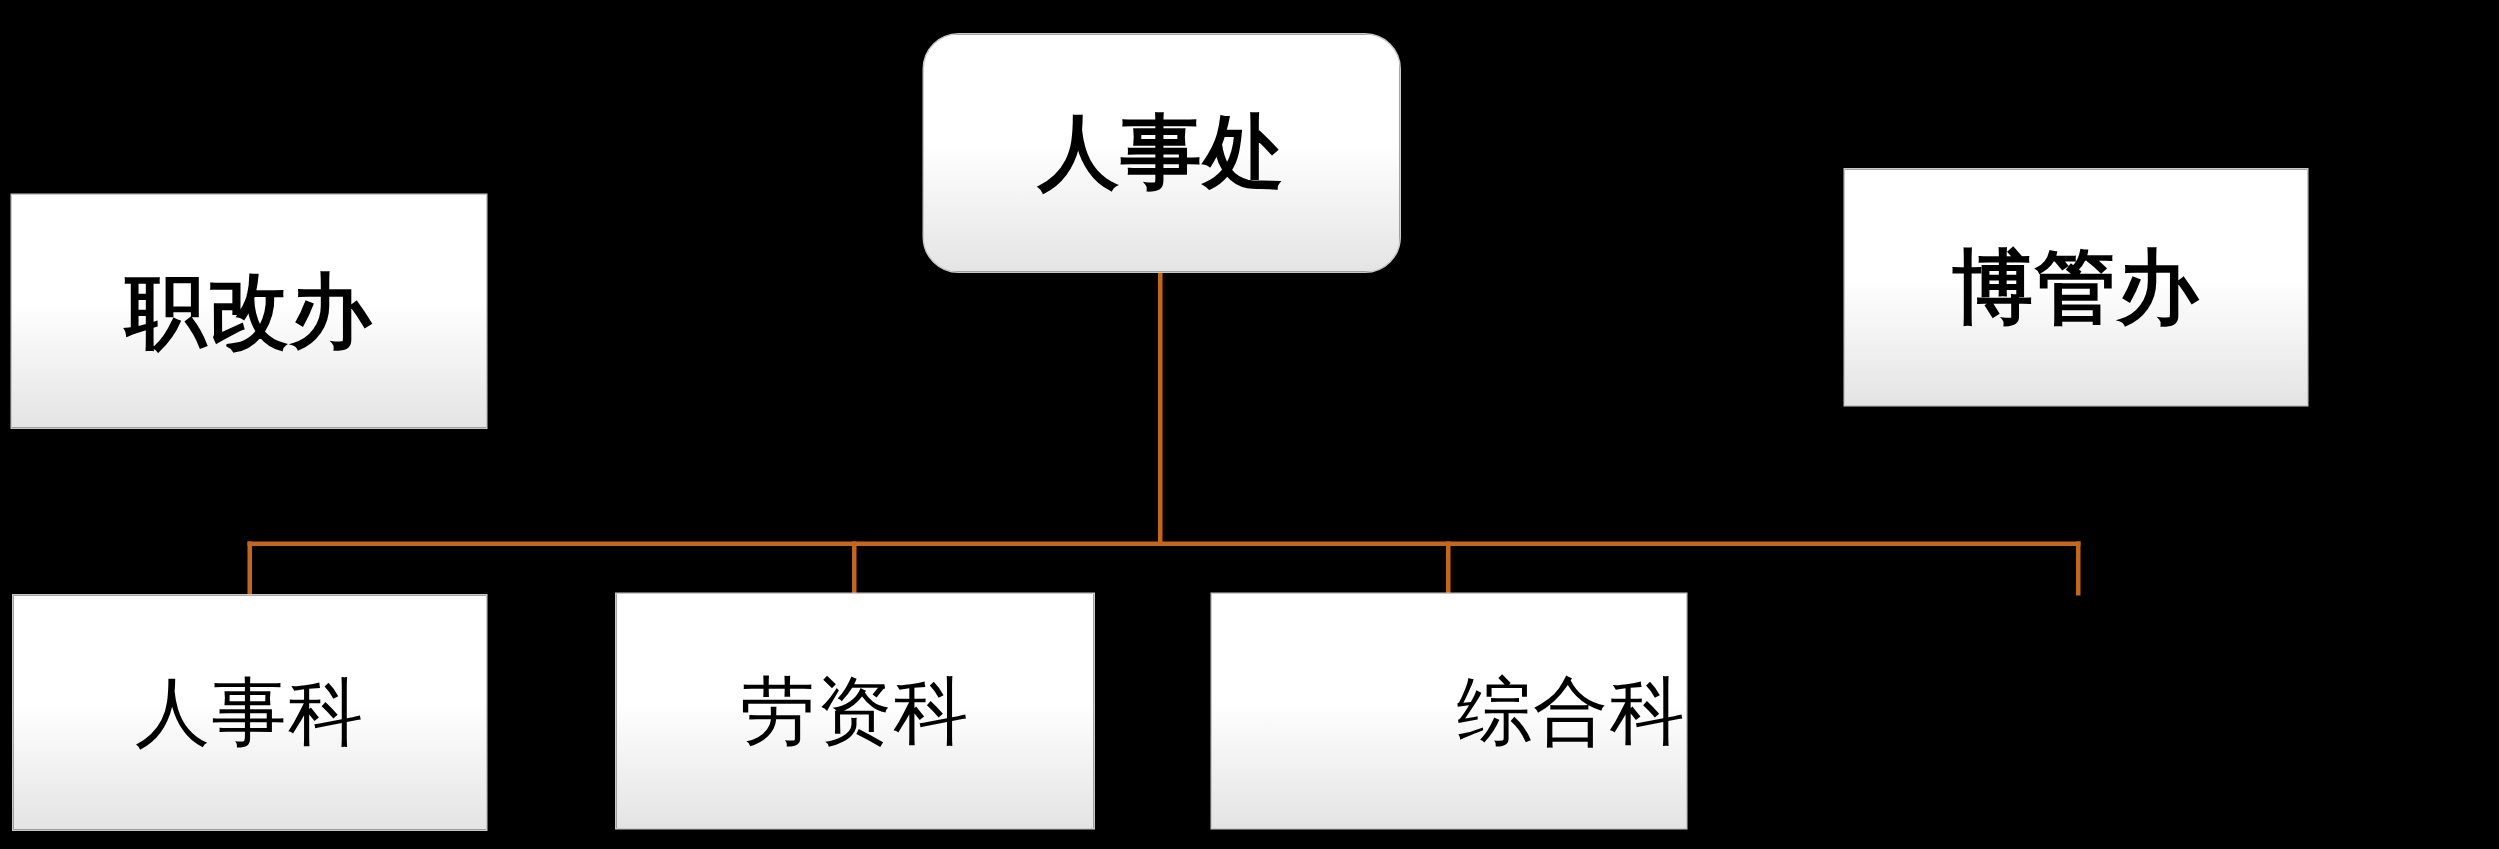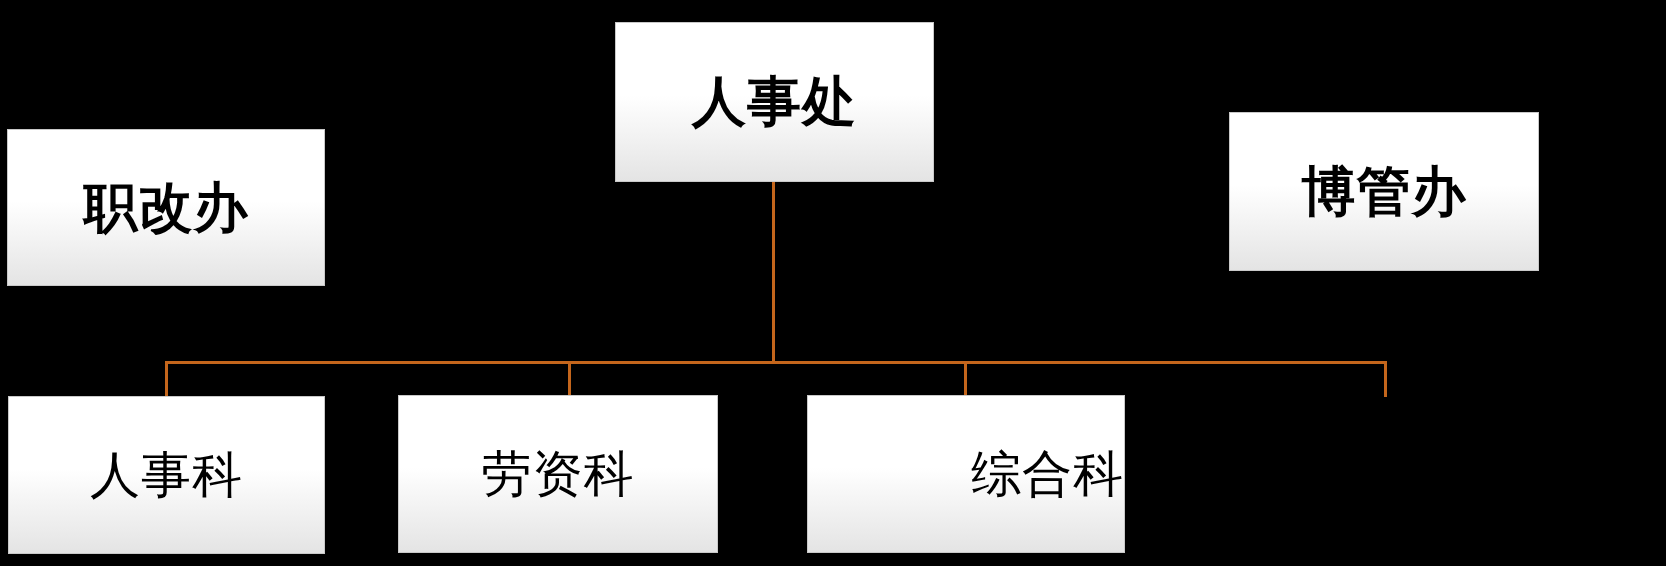--- a/index.html
+++ b/index.html
@@ -41,25 +41,25 @@
   }
   .node .label {
     white-space: nowrap;
     letter-spacing: 1px;
   }
   .line {
     position: absolute;
     background: var(--connector, #C4661C);
   }
   
-  #node-root         { left: 615px;  top: 22px;  width: 319px; height: 160px; }
+  #node-root         { left: 615px;  top: 22px;  width: 319px; height: 160px; border-radius: 24px; }
   #node-office-left  { left: 7px;    top: 129px; width: 318px; height: 157px; }
   #node-office-right { left: 1229px; top: 112px; width: 310px; height: 159px; }
   #node-dept-1       { left: 8px;    top: 396px; width: 317px; height: 158px; }
-  #node-dept-2       { left: 398px;  top: 395px; width: 320px; height: 158px; text-align: right; }
+  #node-dept-2       { left: 410px;  top: 395px; width: 320px; height: 158px; text-align: right; }
   #node-dept-3       { left: 807px;  top: 395px; width: 318px; height: 158px; justify-content: flex-end; }
   #node-dept-4       { left: 1228px; top: 396px; width: 317px; height: 157px; }
   
   #conn-stem   { left: 772px;  top: 182px; width: 3px;    height: 182px; }
   #conn-rail   { left: 165px;  top: 361px; width: 1222px; height: 3px;   }
   #conn-drop-1 { left: 165px;  top: 361px; width: 3px;    height: 36px;  }
   #conn-drop-2 { left: 568px;  top: 361px; width: 3px;    height: 35px;  }
   #conn-drop-3 { left: 964px;  top: 361px; width: 3px;    height: 35px;  }
   #conn-drop-4 { left: 1384px; top: 361px; width: 3px;    height: 36px;  }
 </style>

